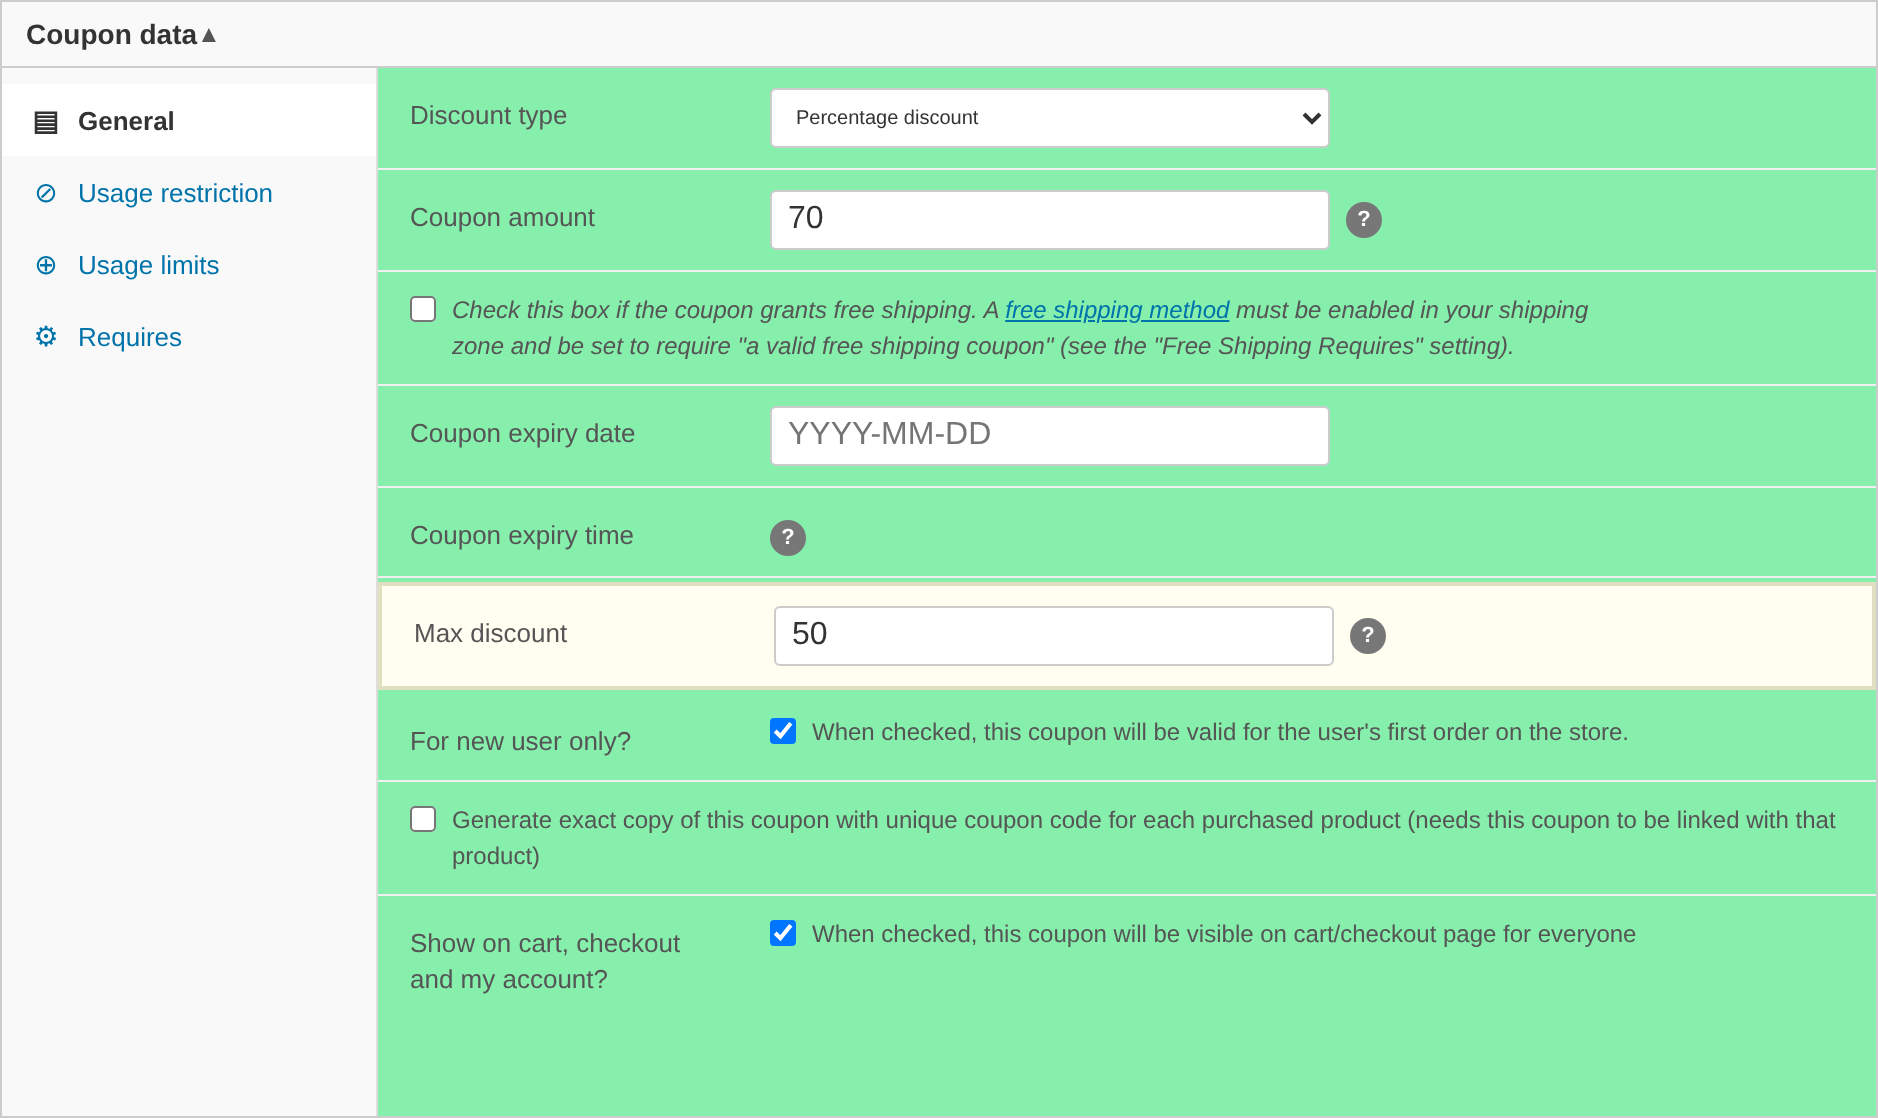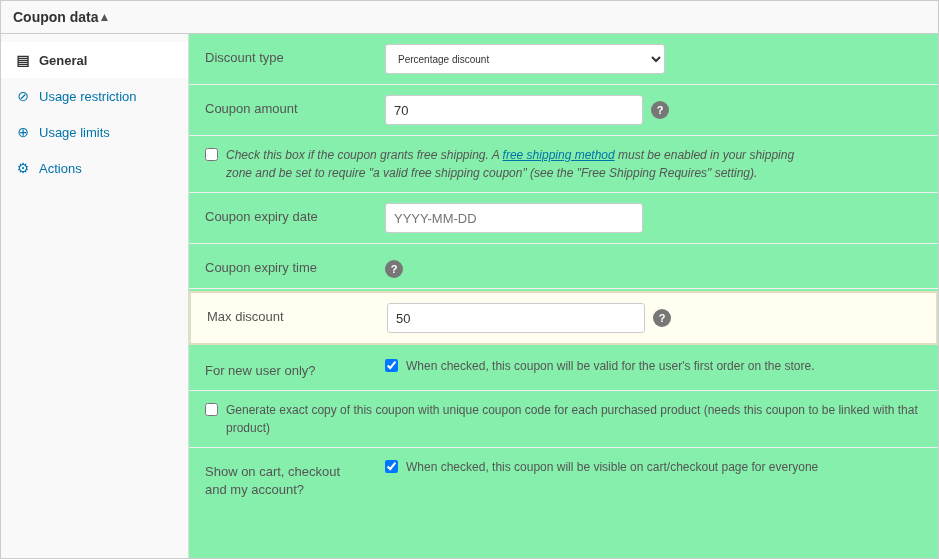--- a/index.html
+++ b/index.html
@@ -93,23 +93,23 @@
     .field-content {
       flex: 1;
       display: flex;
       align-items: flex-start;
       gap: 8px;
     }
     .field-input {
       border: 1px solid #ccc;
       border-radius: 3px;
       padding: 5px 8px;
-      font-size: 13px;
+      font-size: 16px;
       height: 30px;
-      width: 258px;
+      width: 280px;
       background: #fff;
       color: #333;
     }
     .field-select {
       border: 1px solid #ccc;
       border-radius: 3px;
       padding: 4px 8px;
       font-size: 10px;
       height: 30px;
       width: 280px;
@@ -181,21 +181,21 @@
       <div class="sidebar-item">
         <span class="sidebar-icon">⊘</span>
         <span>Usage restriction</span>
       </div>
       <div class="sidebar-item">
         <span class="sidebar-icon">⊕</span>
         <span>Usage limits</span>
       </div>
       <div class="sidebar-item">
         <span class="sidebar-icon">⚙</span>
-        <span>Actions</span>
+        <span>Requires</span>
       </div>
     </div>
 
     <div class="main-content">
 
       <div class="field-row">
         <div class="field-label">Discount type</div>
         <div class="field-content">
           <select class="field-select">
             <option>Percentage discount</option>

